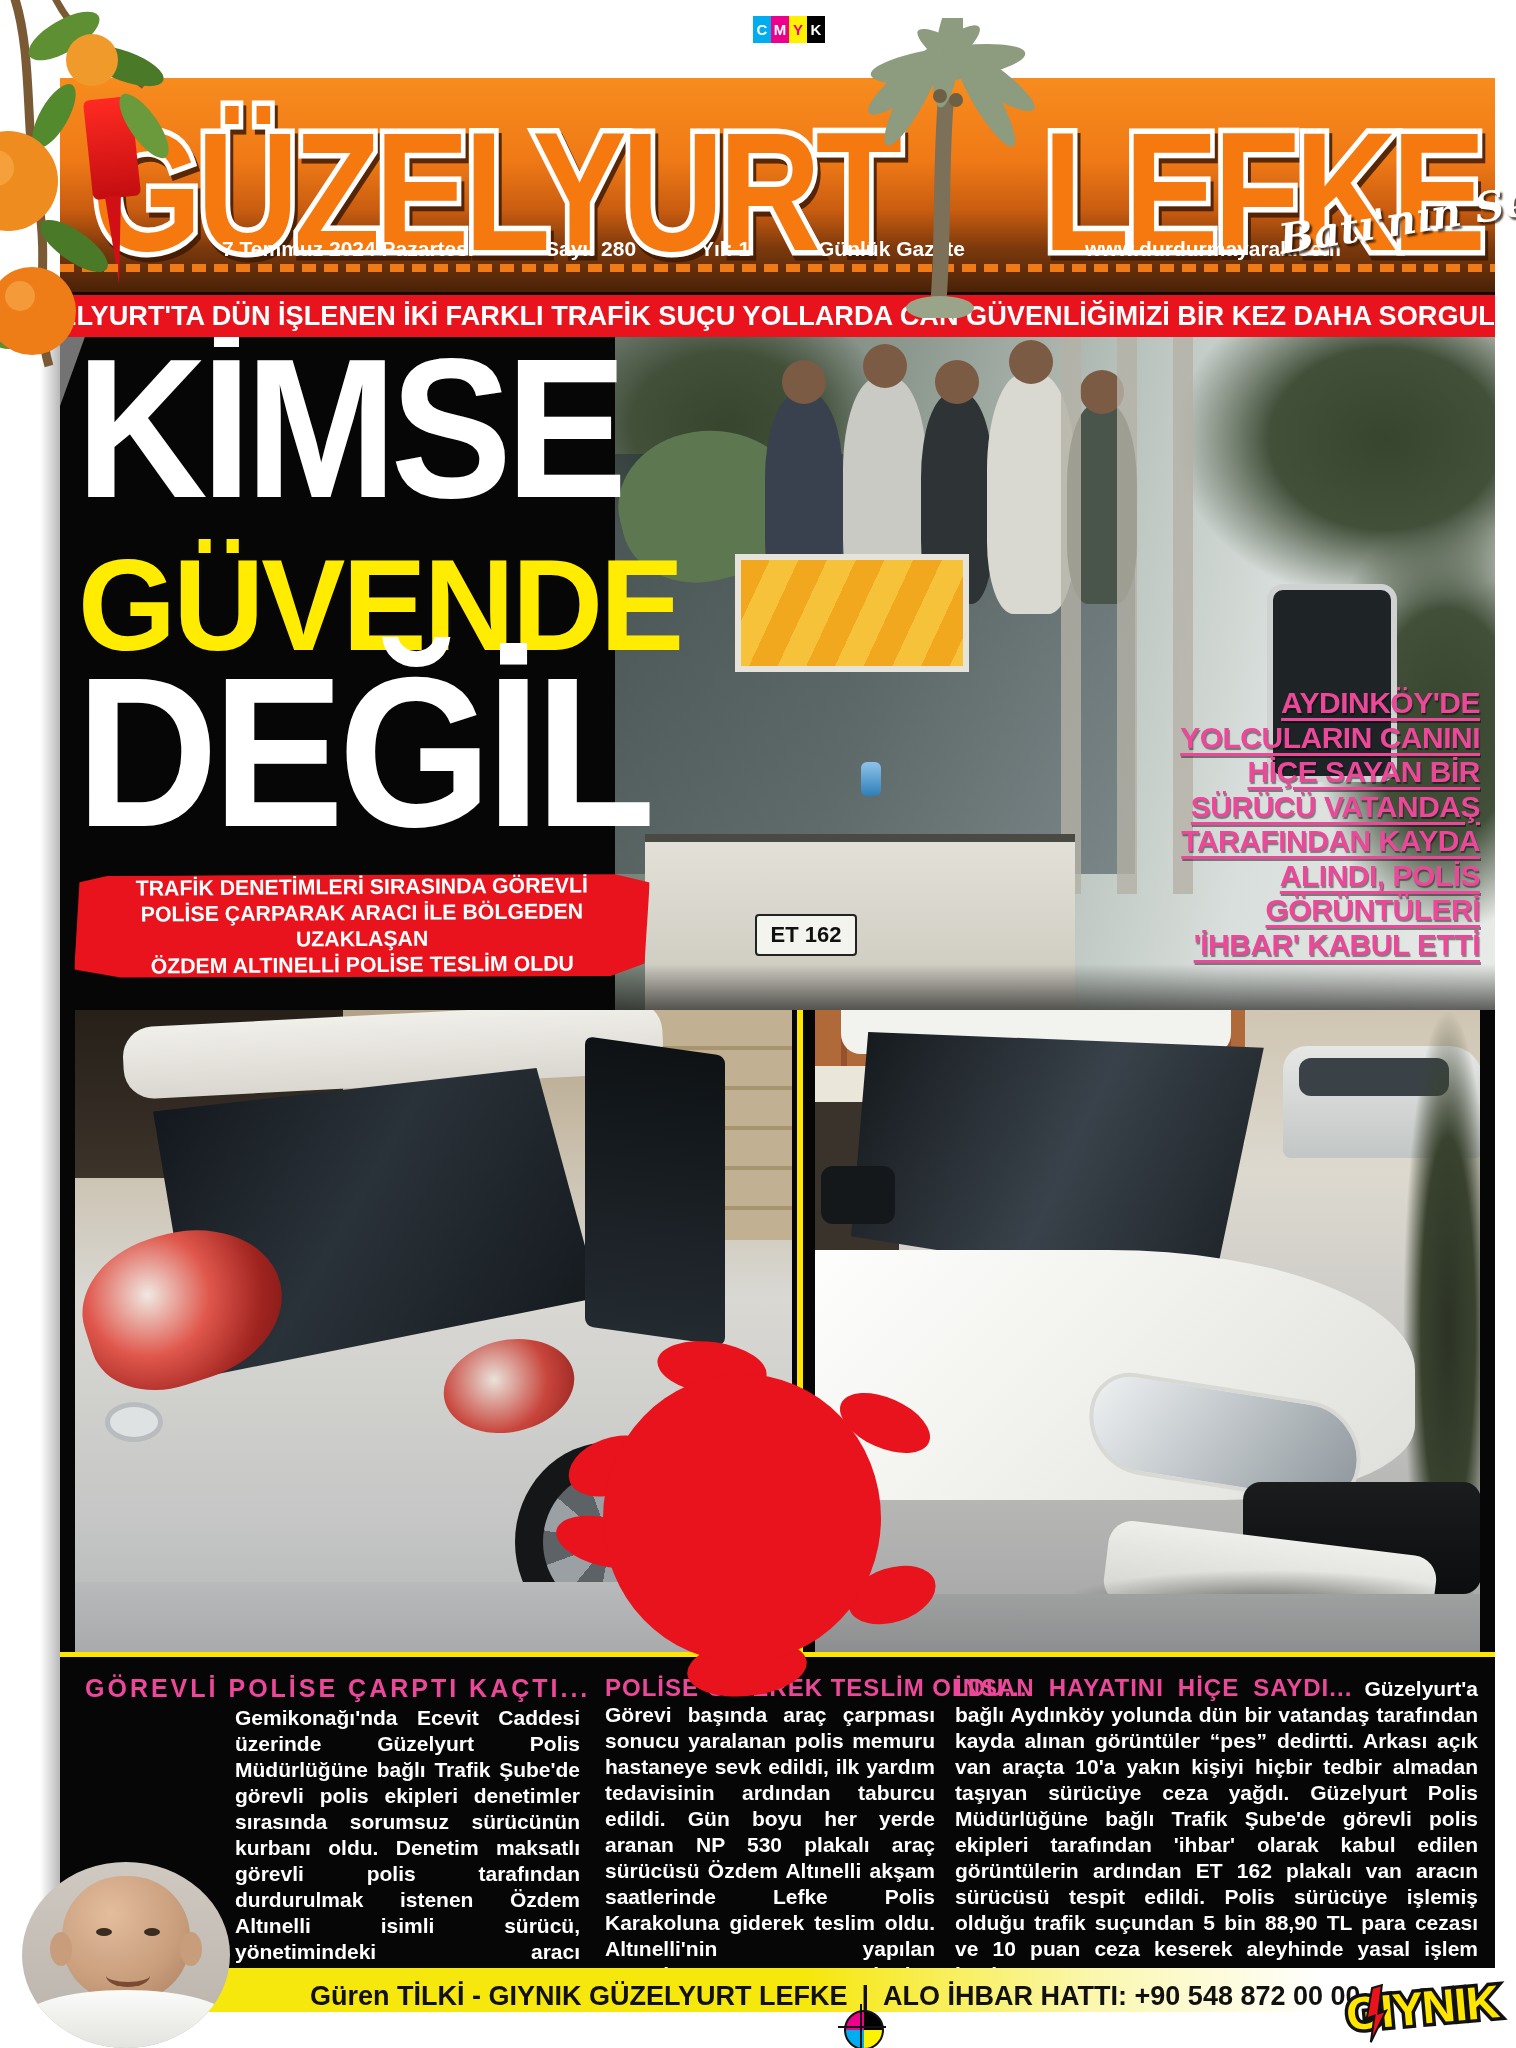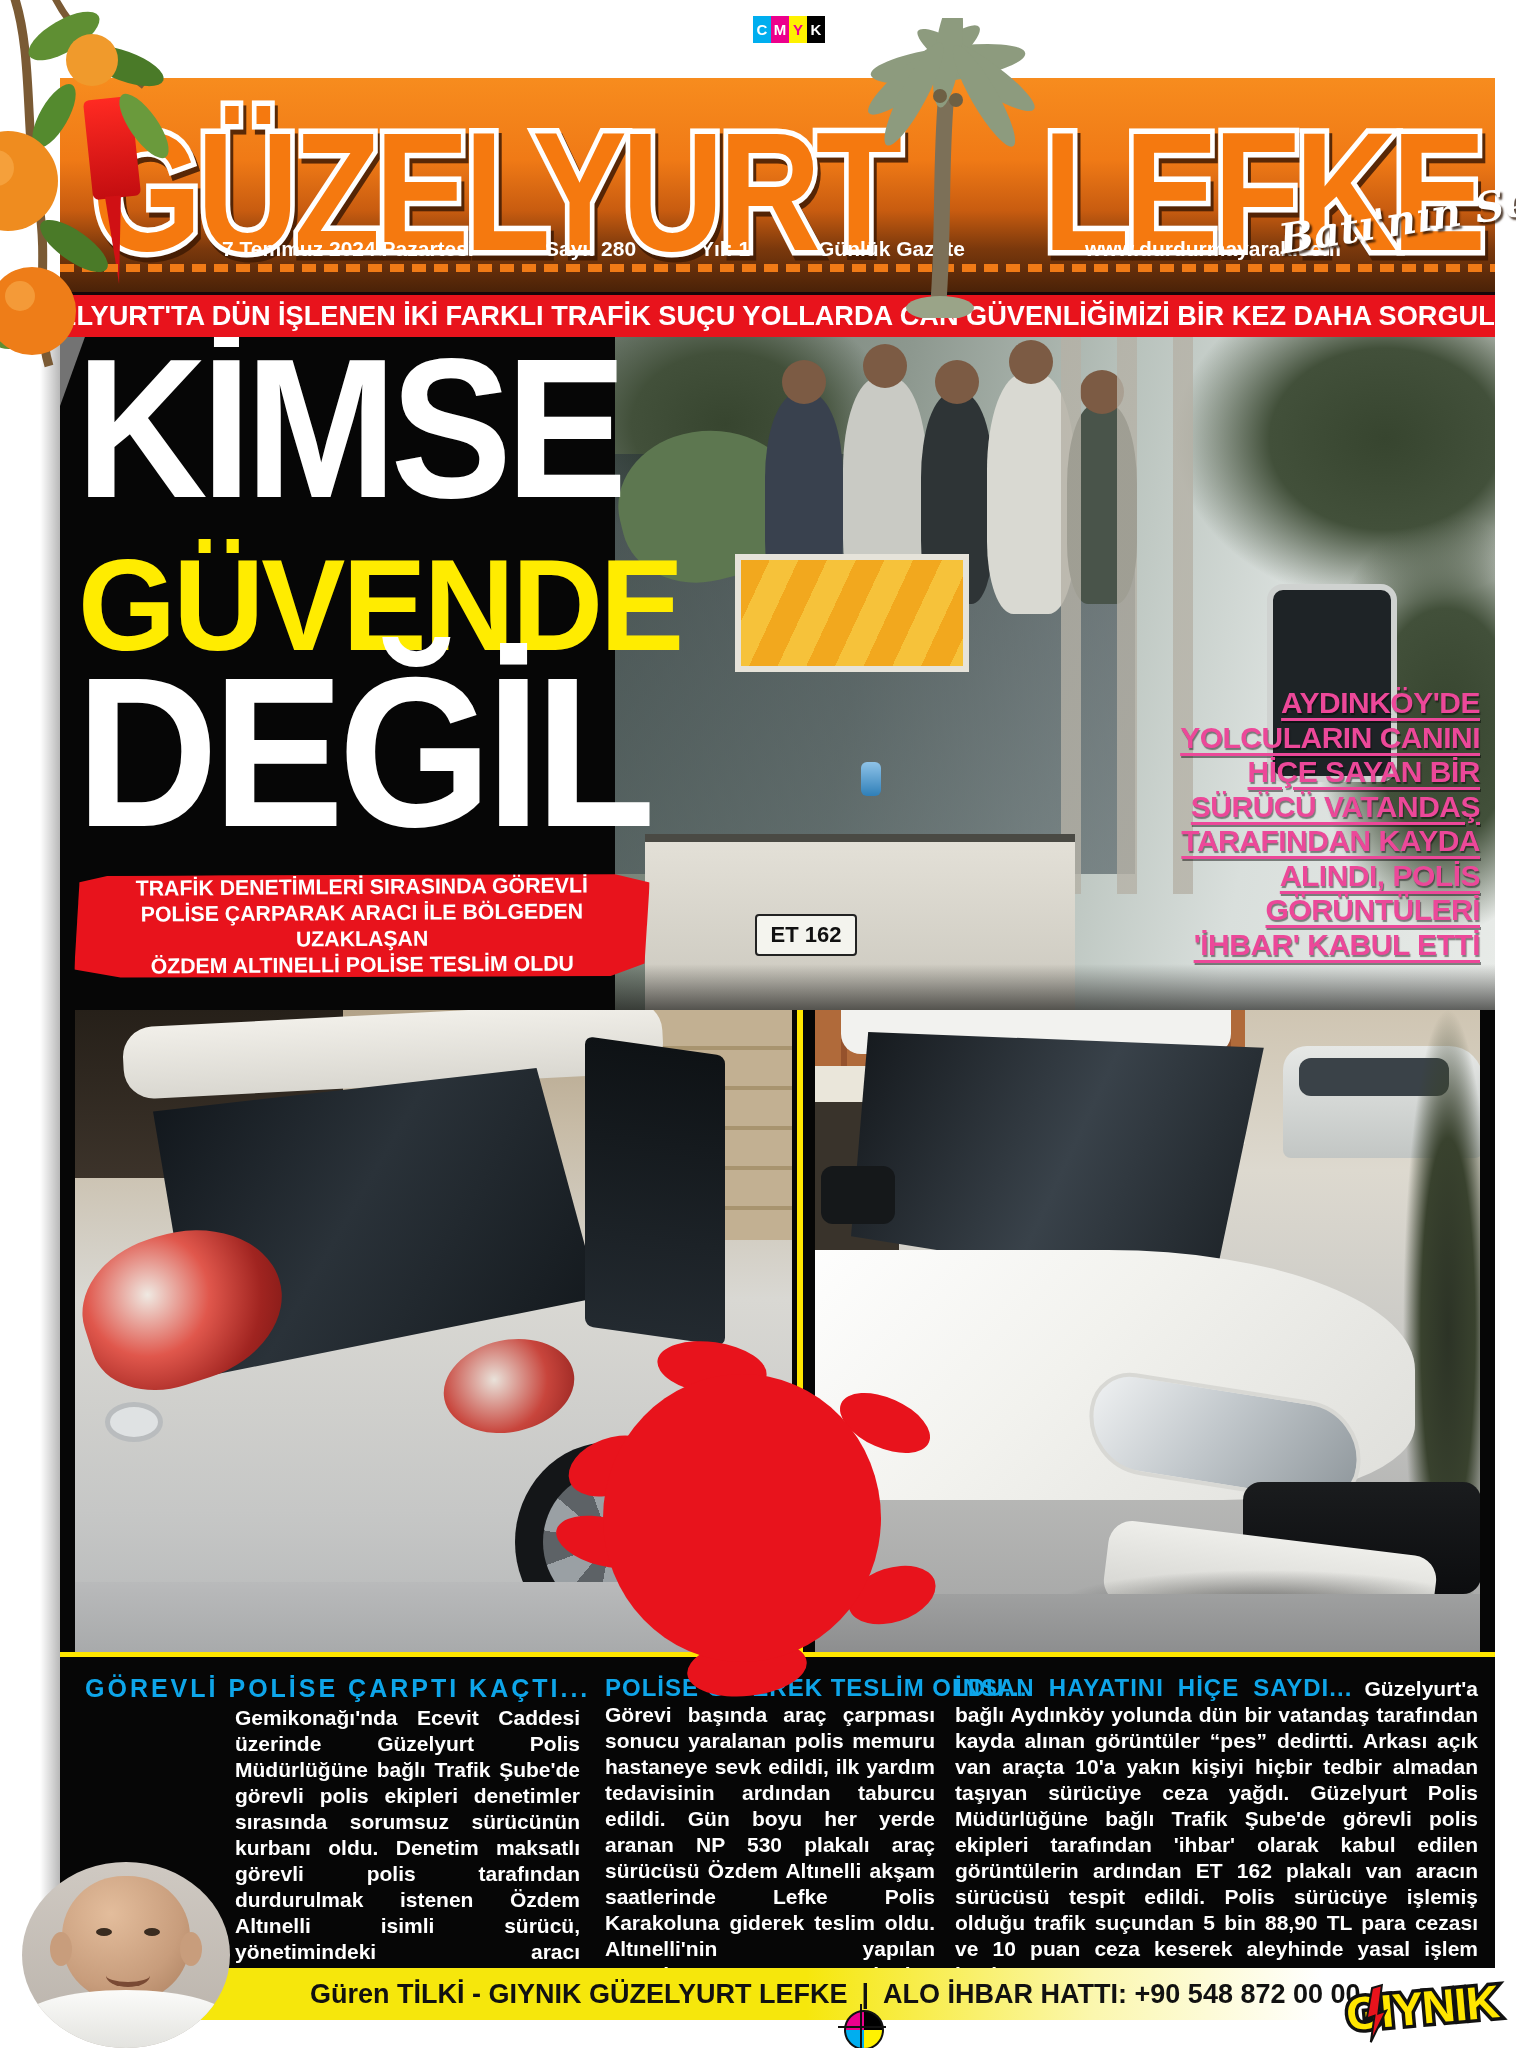--- a/index.html
+++ b/index.html
@@ -162,29 +162,29 @@
   .badge-text{left:0;top:26px;width:290px;text-align:center;color:#fff;font-weight:bold;z-index:2;}
   .badge-text .bl{display:block;font-size:26px;line-height:29px;letter-spacing:-.5px;transform:scaleX(.97);}
   .badge-text .big{display:block;font-size:47px;line-height:50px;letter-spacing:0;}
 
   
   .yellow-rule{left:0;top:1318px;width:1435px;height:5px;background:#ffe600;}
   .col{top:1341px;color:#fff;font-size:21px;line-height:26px;text-align:justify;font-weight:bold;}
   .col1{left:25px;width:495px;}
   .col2{left:545px;width:330px;}
   .col3{left:895px;width:523px;}
-  .col-head{color:#0ea5e9;font-size:25px;letter-spacing:3px;white-space:nowrap;}
+  .col-head{color:#ec4899;font-size:25px;letter-spacing:3px;white-space:nowrap;}
   .col-head-block{display:block;margin-bottom:4px;}
   .col p{margin:0;}
   .man-float{float:left;width:150px;height:200px;margin-top:112px;}
 
   
-  .footer-bar{left:60px;top:1968px;width:1435px;height:52px;
+  .footer-bar{left:60px;top:1968px;width:1435px;height:44px;
      background:linear-gradient(90deg,#f6e70c 0%,#f6e70c 52%,#fbf7ae 72%,#ffffff 88%);
-     display:flex;align-items:center;z-index:5;}
+     display:flex;align-items:flex-end;z-index:5;}
   .footer-bar .ft{font-weight:bold;font-size:27px;color:#111;white-space:nowrap;}
   .footer-left{margin-left:250px;}
   .footer-sep{color:#e8131c;margin:0 14px;font-size:28px;font-weight:bold;}
   .reg-mark{left:844px;top:2010px;width:36px;height:36px;border-radius:50%;border:2px solid #111;
      background:conic-gradient(from -90deg,#ec008c 0 25%,#000 25% 50%,#fff200 50% 75%,#00aeef 75% 100%);z-index:6;}
   .reg-v{left:860px;top:2004px;width:2px;height:44px;background:#111;z-index:7;}
   .reg-h{left:838px;top:2026px;width:48px;height:2px;background:#111;z-index:7;}
   .giynik-logo{left:1338px;top:1966px;z-index:7;overflow:visible;}
 
   

